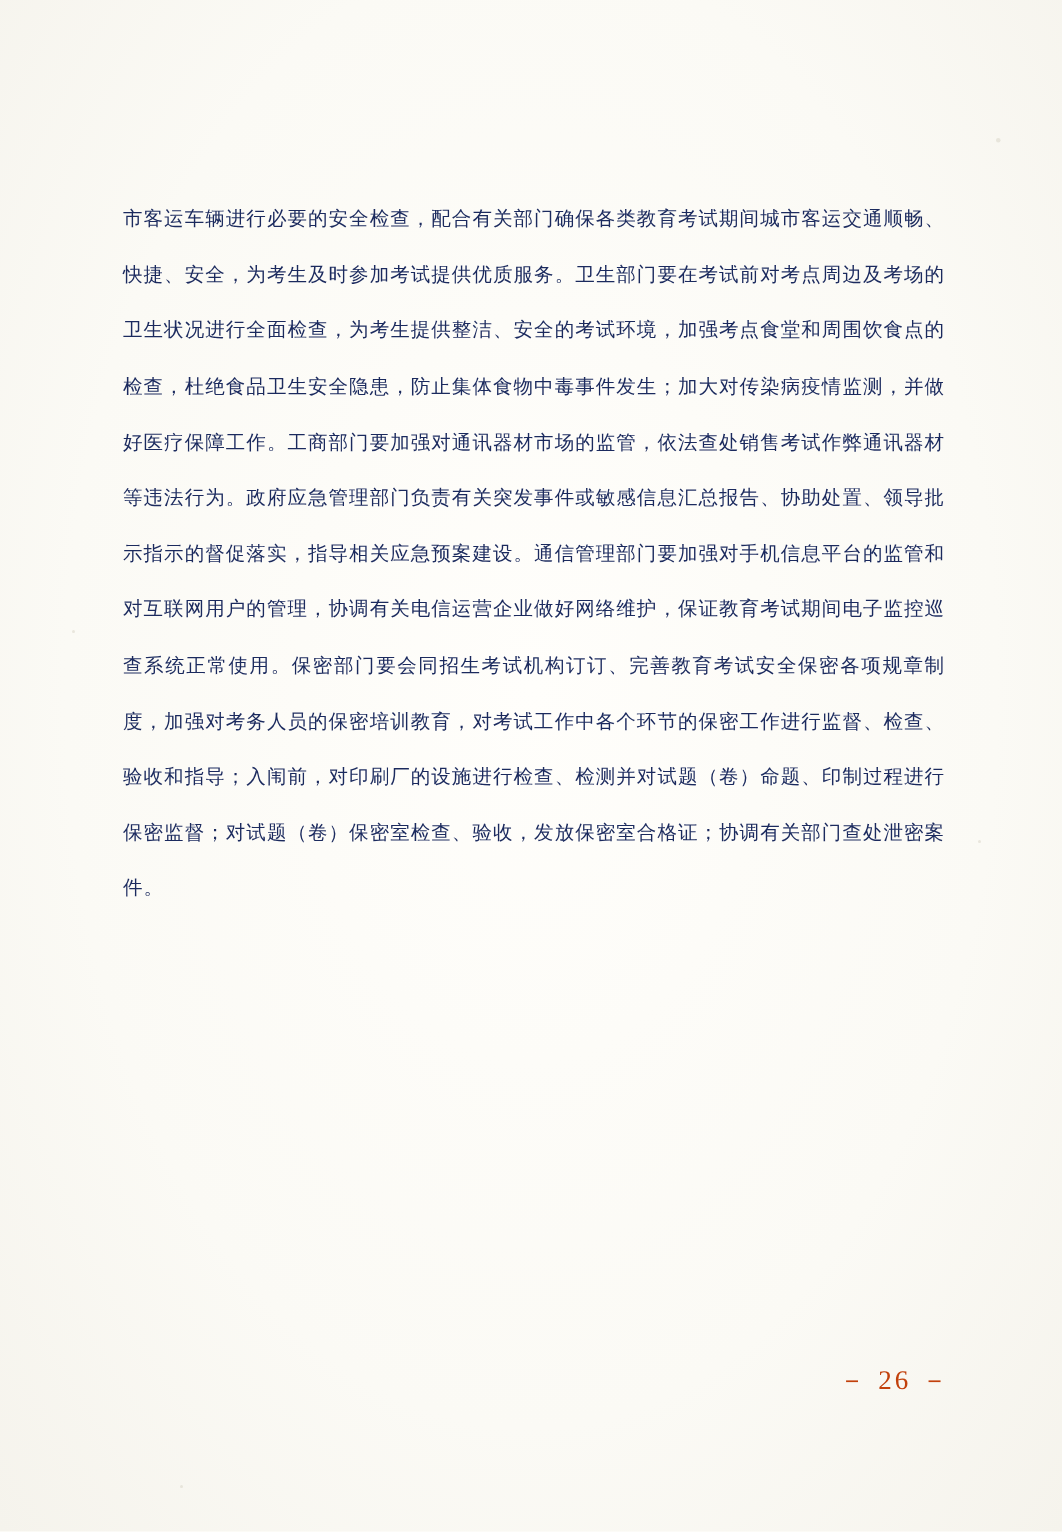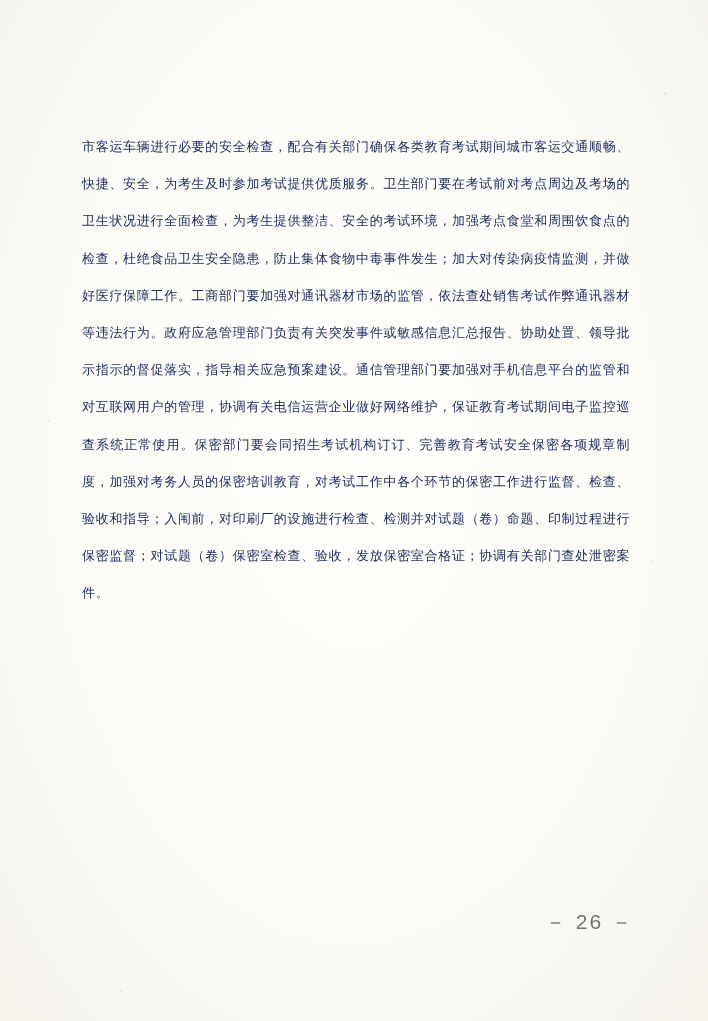--- a/index.html
+++ b/index.html
@@ -48,24 +48,24 @@
   p + p {
     margin-top: 0;
   }
   .para-2 {
     margin-top: 2px;
   }
   .footer {
     position: absolute;
     right: 74px;
     top: 908px;
-    color: #737373;
-    font-size: 21px;
+    color: #c2410c;
+    font-size: 18px;
     letter-spacing: 2px;
-    font-family: Liberation Sans, sans-serif;
+    font-family: Liberation Serif, serif;
   }
   
   .speck {
     position: absolute;
     background: #d8d4c6;
     border-radius: 50%;
     opacity: .5;
   }
   .s1 { width: 3px; height: 3px; left: 664px; top: 92px; }
   .s2 { width: 2px; height: 2px; left: 48px; top: 420px; }

